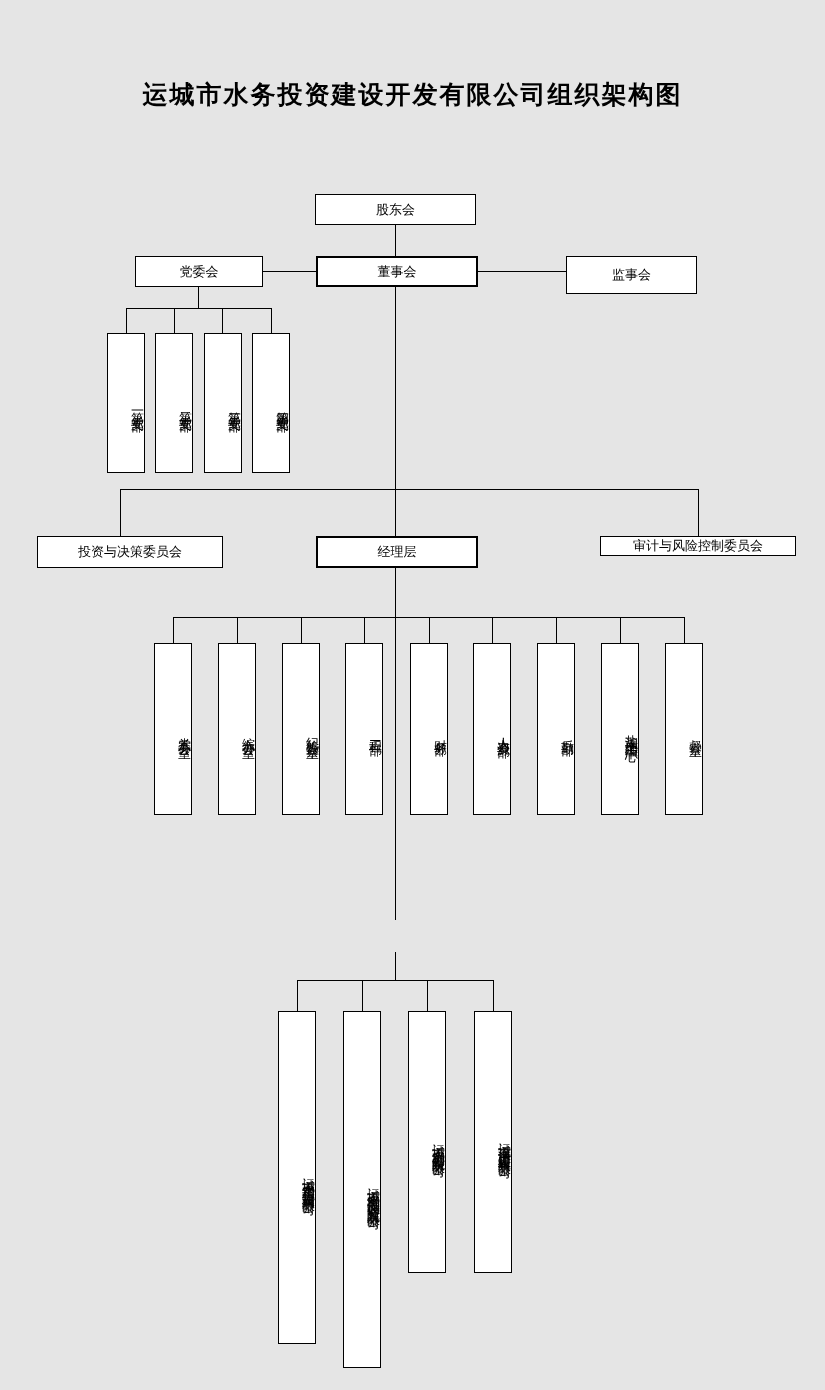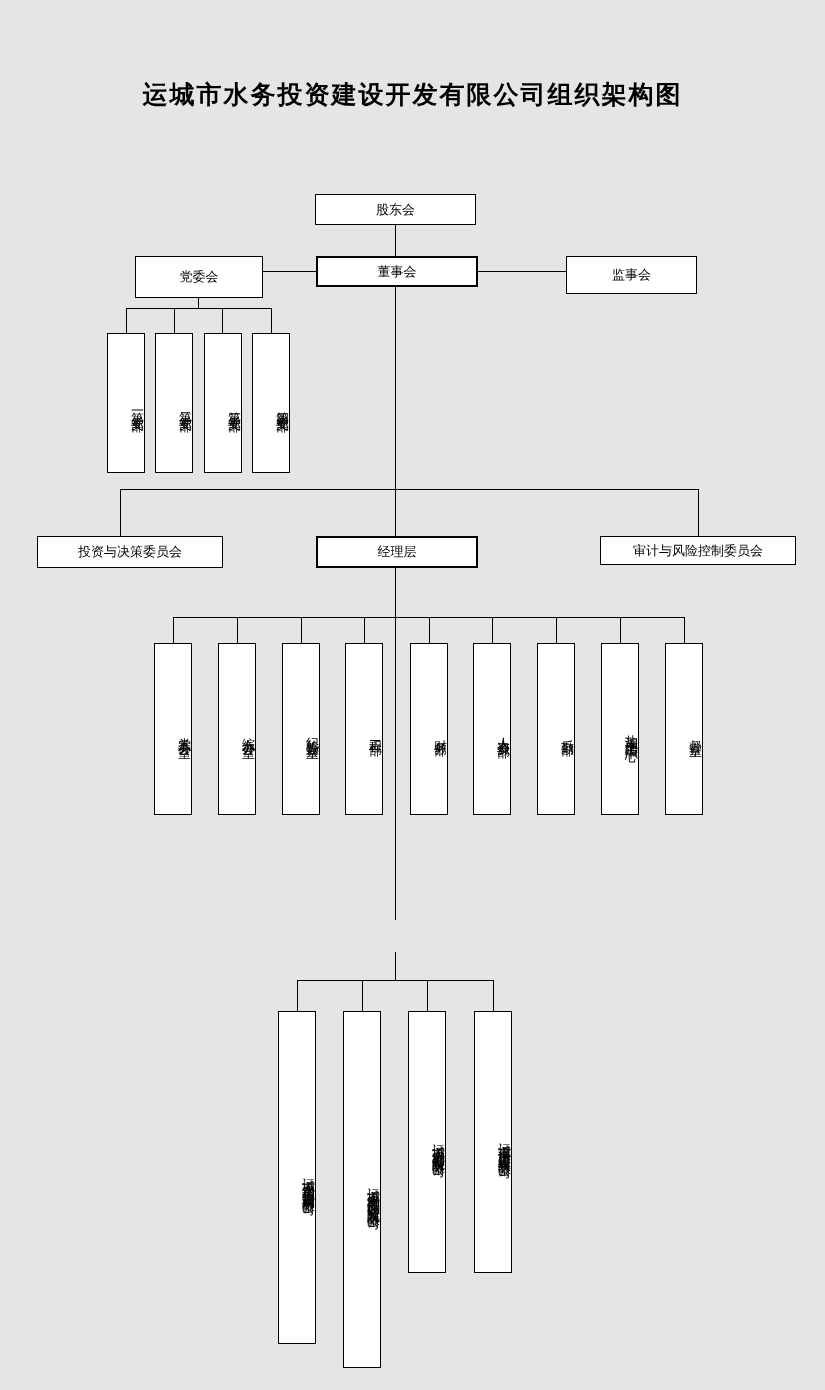--- a/index.html
+++ b/index.html
@@ -113,21 +113,21 @@
   <div class="line hline" style="left:297px; top:980px; width:197px;"></div>
   <div class="line vline" style="left:297px; top:980px; height:31px;"></div>
   <div class="line vline" style="left:362px; top:980px; height:31px;"></div>
   <div class="line vline" style="left:427px; top:980px; height:31px;"></div>
   <div class="line vline" style="left:493px; top:980px; height:31px;"></div>
 
   <div class="node" style="left:315px; top:194px; width:161px; height:31px;">
     <span class="lbl">股东会</span>
   </div>
 
-  <div class="node" style="left:135px; top:256px; width:128px; height:42px;">
+  <div class="node" style="left:135px; top:256px; width:128px; height:31px;">
     <span class="lbl">党委会</span>
   </div>
 
   <div class="node bold" style="left:316px; top:256px; width:162px; height:31px;font-family:Liberation Serif, serif;">
     <span class="lbl">董事会</span>
   </div>
 
   <div class="node" style="left:566px; top:256px; width:131px; height:38px;">
     <span class="lbl">监事会</span>
   </div>
@@ -146,21 +146,21 @@
   </div>
 
   <div class="node bold" style="left:316px; top:536px; width:162px; height:32px;">
     <span class="lbl">经理层</span>
   </div>
 
   <div class="node" style="left:37px; top:536px; width:186px; height:32px;">
     <span class="lbl">投资与决策委员会</span>
   </div>
 
-  <div class="node" style="left:600px; top:536px; width:196px; height:29px;">
+  <div class="node" style="left:600px; top:536px; width:196px; height:20px;">
     <span class="lbl">审计与风险控制委员会</span>
   </div>
 
   <div class="node vert" style="left:154px; top:643px; width:38px; height:172px;">
     <span class="lbl">党委办公室</span>
   </div>
   <div class="node vert" style="left:218px; top:643px; width:38px; height:172px;">
     <span class="lbl">综合办公室</span>
   </div>
   <div class="node vert" style="left:282px; top:643px; width:38px; height:172px;">

